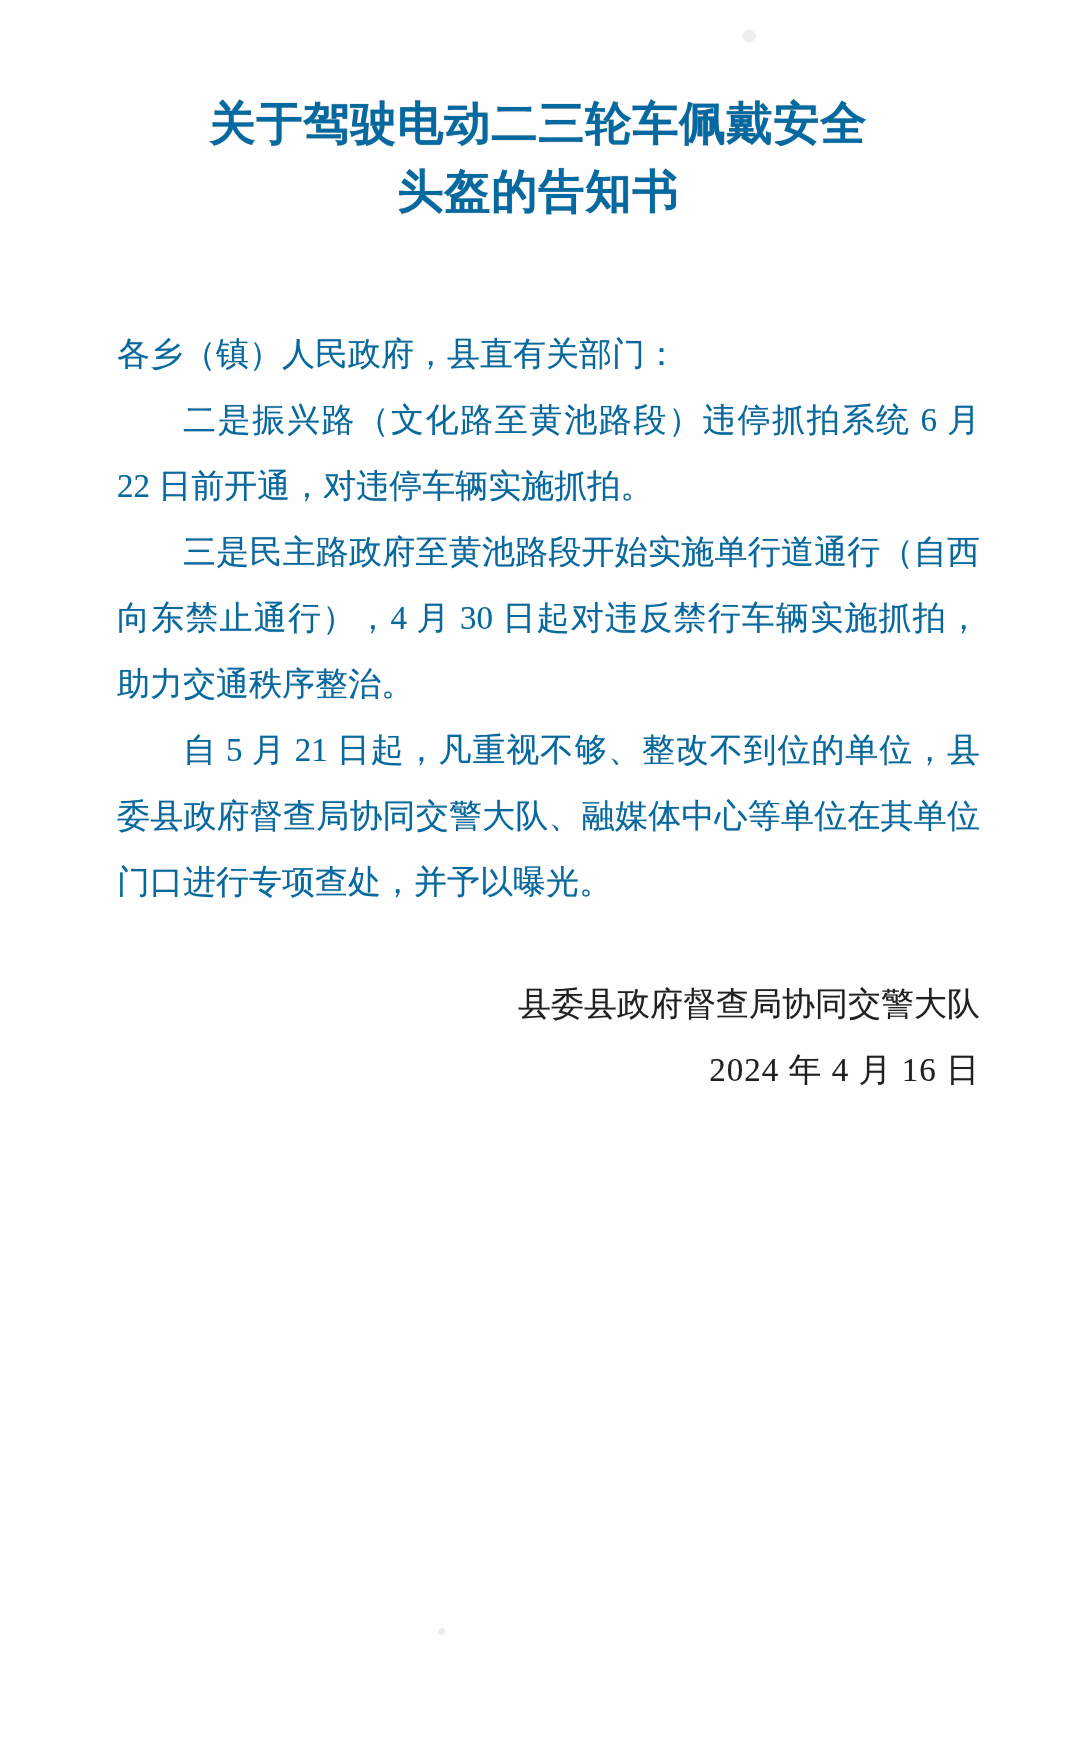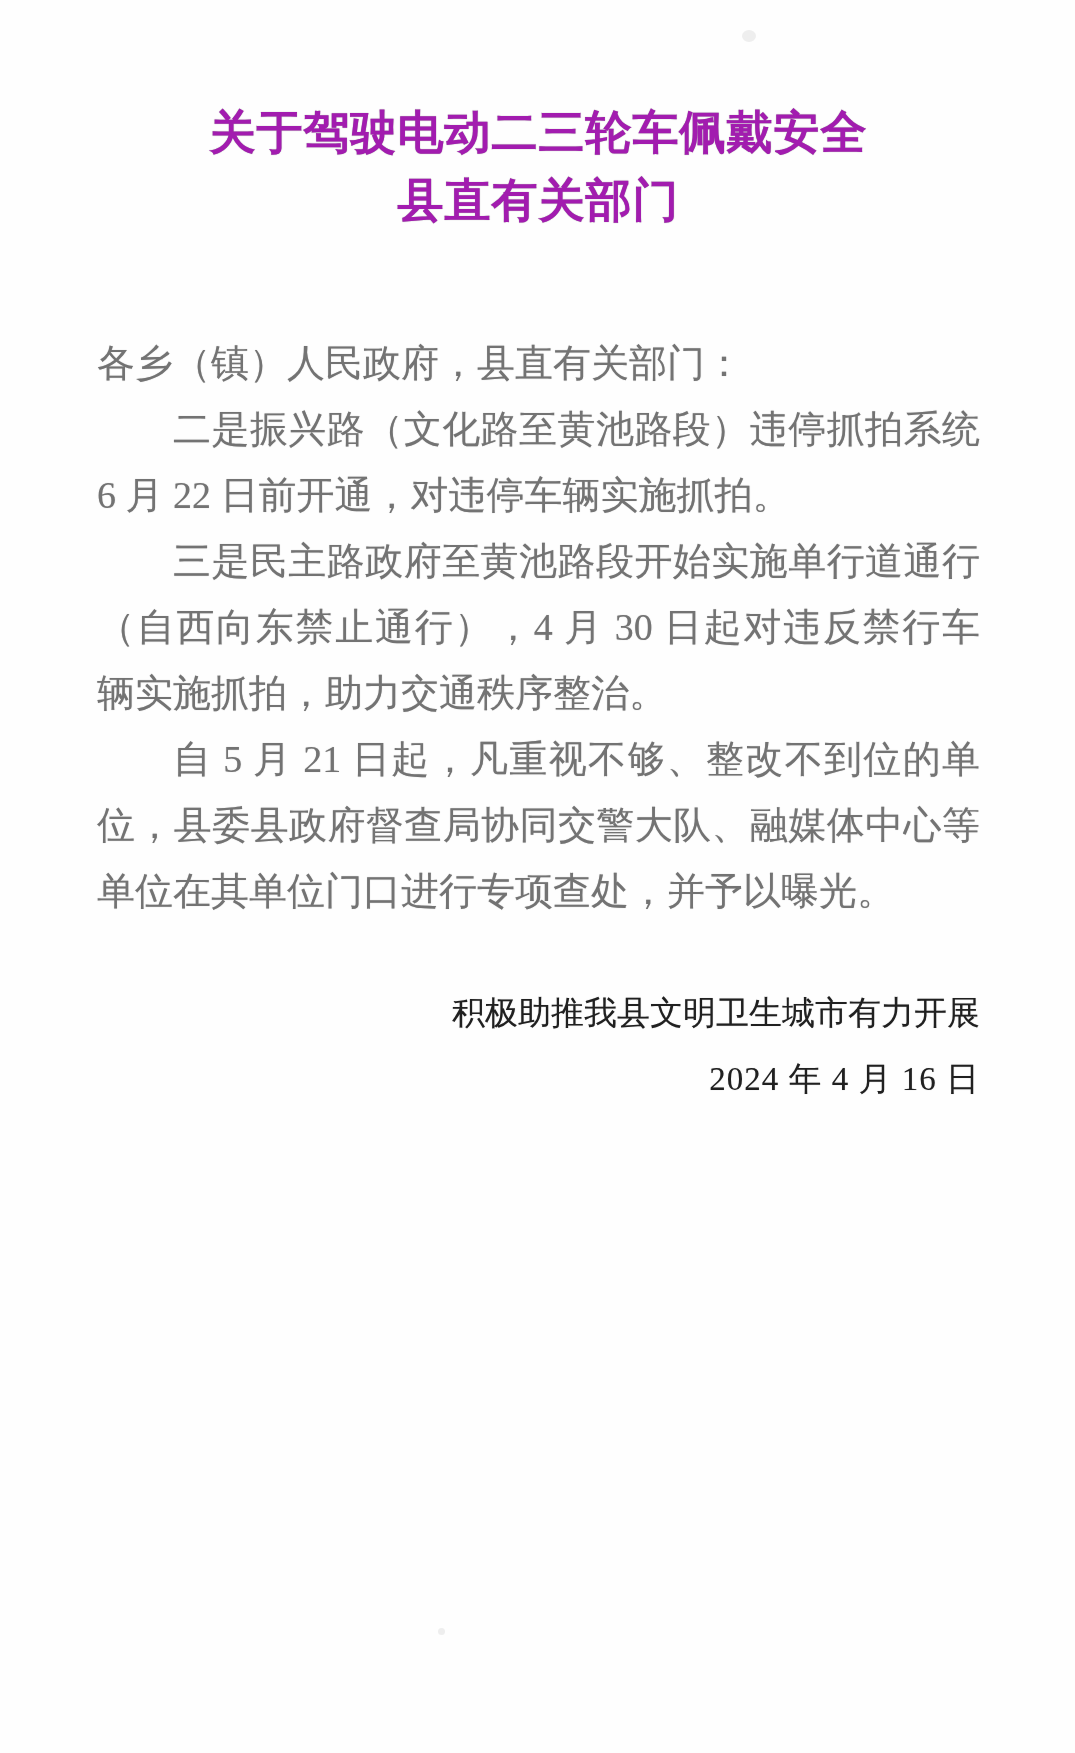--- a/index.html
+++ b/index.html
@@ -33,33 +33,34 @@
   .scan-dot-1 { left: 742px; top: 30px;  width: 14px; height: 12px; }
   .scan-dot-2 { left: 438px; top: 1628px; width: 7px;  height: 7px;  }
 
   .title {
     text-align: center;
     font-family: "Liberation Sans", "DejaVu Sans", sans-serif;
     font-weight: 700;
     font-size: 46px;
     line-height: 68px;
     letter-spacing: 1px;
-    color: #a21caf;
+    color: #0369a1;
     text-shadow: 0 0 1px rgba(20,20,20,0.45);
-    margin-top: 28px;
+    margin-top: 19px;
   }
 
   .body-text {
     margin-top: 96px;
-    font-size: 38px;
+    font-size: 33px;
     line-height: 66px;
     text-align: justify;
     text-justify: inter-ideograph;
-    color: #737373;
+    color: #0369a1;
     text-shadow: 0 0 1px rgba(40,40,40,0.30);
+    margin-left: 20px;
   }
 
   .body-text p { margin: 0; }
   .body-text p.indent { text-indent: 2em; }
 
   .sign-block {
     margin-top: 56px;
     text-align: right;
     font-size: 33px;
     line-height: 66px;
@@ -71,28 +72,28 @@
 </head>
 <body>
 
 <div class="page">
 
   <span class="scan-dot-1"></span>
   <span class="scan-dot-2"></span>
 
   <div class="title">
     <div>关于驾驶电动二三轮车佩戴安全</div>
-    <div>县直有关部门</div>
+    <div>头盔的告知书</div>
   </div>
 
   <div class="body-text">
     <p>各乡（镇）人民政府，县直有关部门：</p>
     <p class="indent">二是振兴路（文化路至黄池路段）违停抓拍系统 6 月 22 日前开通，对违停车辆实施抓拍。</p>
     <p class="indent">三是民主路政府至黄池路段开始实施单行道通行（自西向东禁止通行），4 月 30 日起对违反禁行车辆实施抓拍，助力交通秩序整治。</p>
     <p class="indent">自 5 月 21 日起，凡重视不够、整改不到位的单位，县委县政府督查局协同交警大队、融媒体中心等单位在其单位门口进行专项查处，并予以曝光。</p>
   </div>
 
   <div class="sign-block">
-    <div class="signature">积极助推我县文明卫生城市有力开展</div>
+    <div class="signature">县委县政府督查局协同交警大队</div>
     <div class="date">2024 年 4 月  16 日</div>
   </div>
 
 </div>
 
 </body></html>

